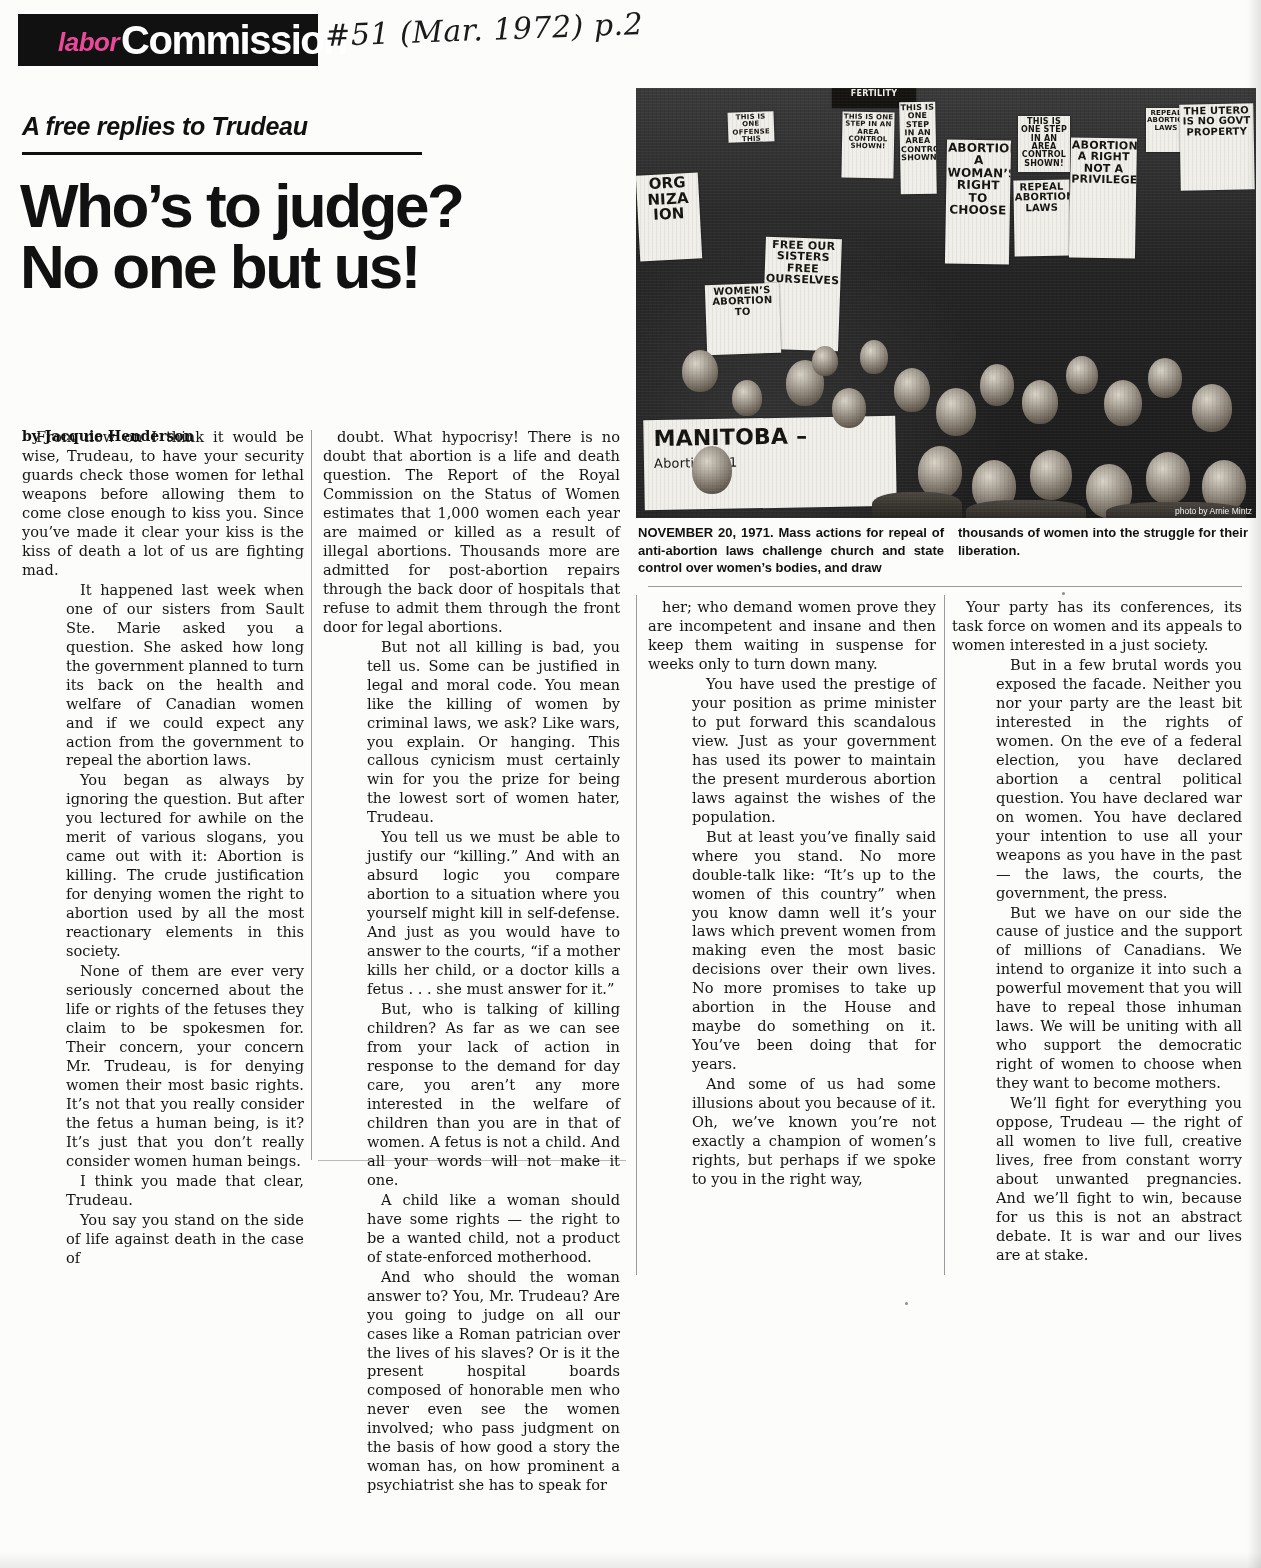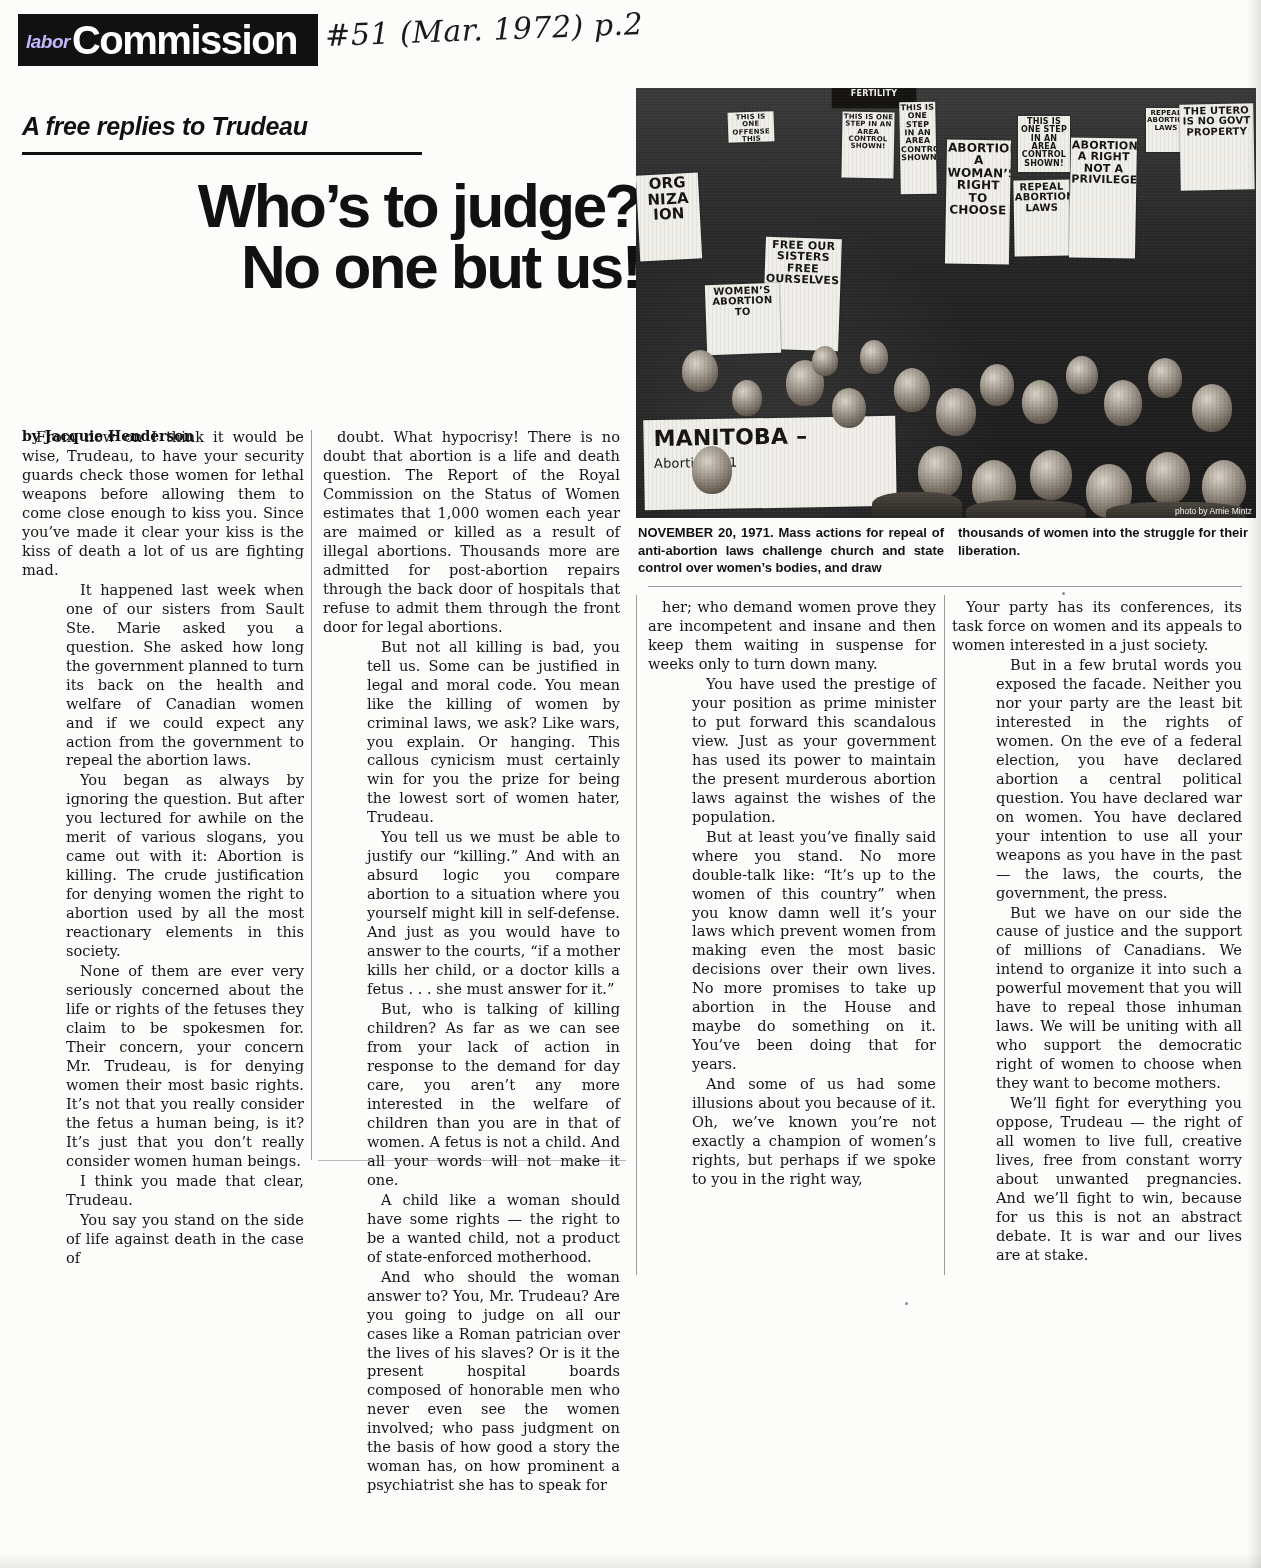--- a/index.html
+++ b/index.html
@@ -25,28 +25,29 @@
     left: 18px;
     top: 14px;
     width: 300px;
     height: 52px;
     background: #111;
     display: flex;
     align-items: center;
     padding-left: 8px;
   }
   .masthead .labor {
-    color: #c4b5fd;
-    font-family: "Liberation Sans", sans-serif;
-    font-size: 19px;
+    color: #ec4899;
+    font-family: "Liberation Sans", sans-serif;
+    font-size: 26px;
     font-style: italic;
     font-weight: 700;
     letter-spacing: -0.5px;
     margin-right: 2px;
     transform: translateY(2px);
+    margin-left: 32px;
   }
   .masthead .challenge {
     color: #fff;
     font-family: "Liberation Sans", sans-serif;
     font-size: 40px;
     font-weight: 700;
     letter-spacing: -1.5px;
   }
   .handwriting {
     position: absolute;
@@ -83,21 +84,20 @@
   .headline {
     position: absolute;
     left: 20px;
     top: 176px;
     width: 620px;
     font-family: "Liberation Sans", sans-serif;
     font-weight: 700;
     font-size: 62px;
     line-height: 0.98;
     letter-spacing: -2.5px;
-    text-align: right;
   }
   .byline {
     position: absolute;
     left: 22px;
     top: 428px;
     font-family: "DejaVu Serif", serif;
     font-weight: 700;
     font-size: 14px;
   }
 

